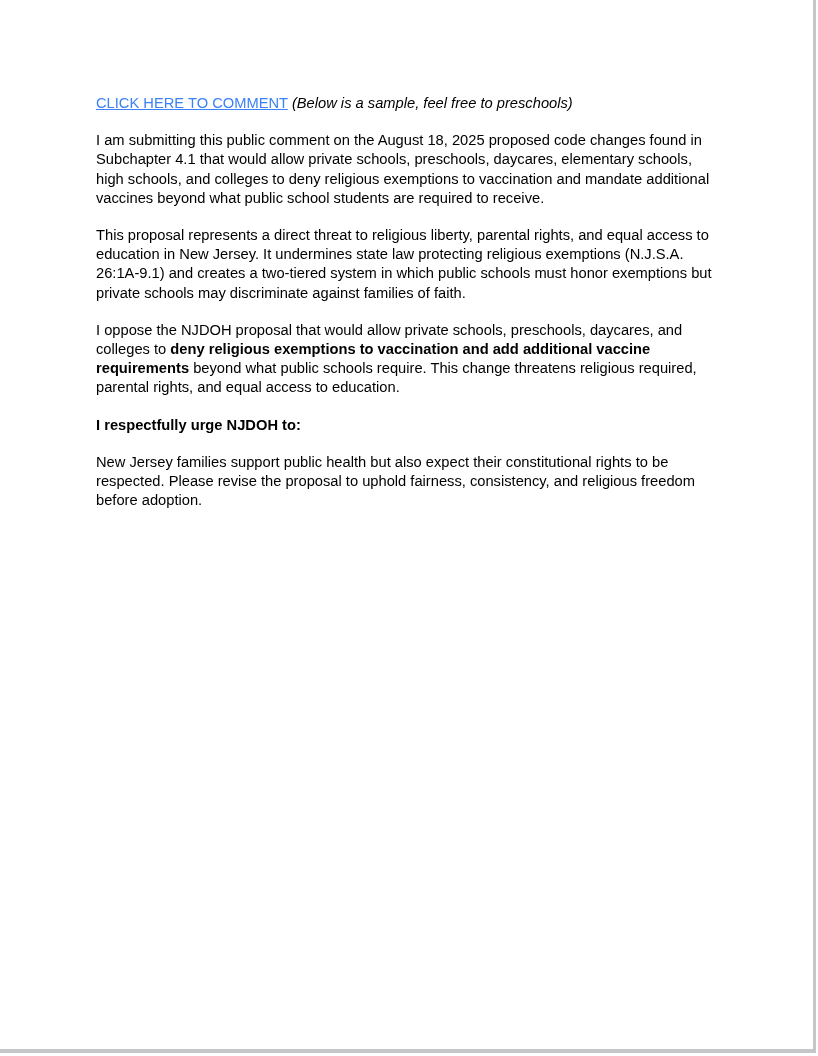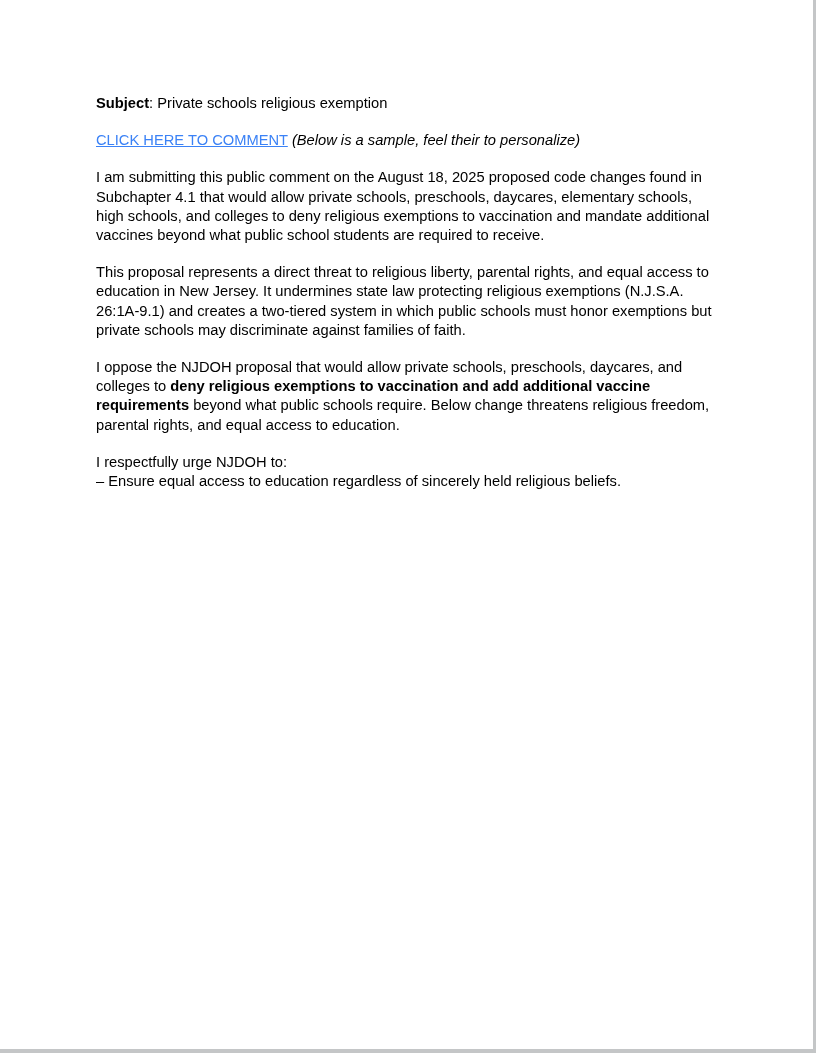--- a/index.html
+++ b/index.html
@@ -37,39 +37,38 @@
   .content p {
     margin: 0 0 18px 0;
   }
   .bold { font-weight: bold; }
   .italic { font-style: italic; }
   a.comment-link {
     color: #3b82f6;
     text-decoration: underline;
     cursor: pointer;
   }
-  .urge-line { display: block; }
+  .urge-line { display: block; font-weight: bold; }
 </style>
 </head>
 <body>
 
 <div class="page">
   <div class="content">
 
-    <p><span class="bold">Subject</span><span>: Private schools religious exemption</span></p>
 
-    <p><a class="comment-link" href="#">CLICK HERE TO COMMENT</a> <span class="italic">(Below is a sample, feel their to personalize)</span></p>
+    <p><a class="comment-link" href="#">CLICK HERE TO COMMENT</a> <span class="italic">(Below is a sample, feel free to preschools)</span></p>
 
 
     <p>I am submitting this public comment on the August 18, 2025 proposed code changes found in Subchapter 4.1 that would allow private schools, preschools, daycares, elementary schools, high schools, and colleges to deny religious exemptions to vaccination and mandate additional vaccines beyond what public school students are required to receive.</p>
 
     <p>This proposal represents a direct threat to religious liberty, parental rights, and equal access to education in New Jersey. It undermines state law protecting religious exemptions (N.J.S.A. 26:1A-9.1) and creates a two-tiered system in which public schools must honor exemptions but private schools may discriminate against families of faith.</p>
 
-    <p><span>I oppose the NJDOH proposal that would allow private schools, preschools, daycares, and colleges to </span><span class="bold">deny religious exemptions to vaccination and add additional vaccine requirements</span><span> beyond what public schools require. Below change threatens religious freedom, parental rights, and equal access to education.</span></p>
+    <p><span>I oppose the NJDOH proposal that would allow private schools, preschools, daycares, and colleges to </span><span class="bold">deny religious exemptions to vaccination and add additional vaccine requirements</span><span> beyond what public schools require. This change threatens religious required, parental rights, and equal access to education.</span></p>
 
     <p>
       <span class="urge-line">I respectfully urge NJDOH to:</span>
-      <span class="urge-line">– Ensure equal access to education regardless of sincerely held religious beliefs.</span>
     </p>
 
+    <p>New Jersey families support public health but also expect their constitutional rights to be respected. Please revise the proposal to uphold fairness, consistency, and religious freedom before adoption.</p>
 
   </div>
 </div>
 
 </body></html>

